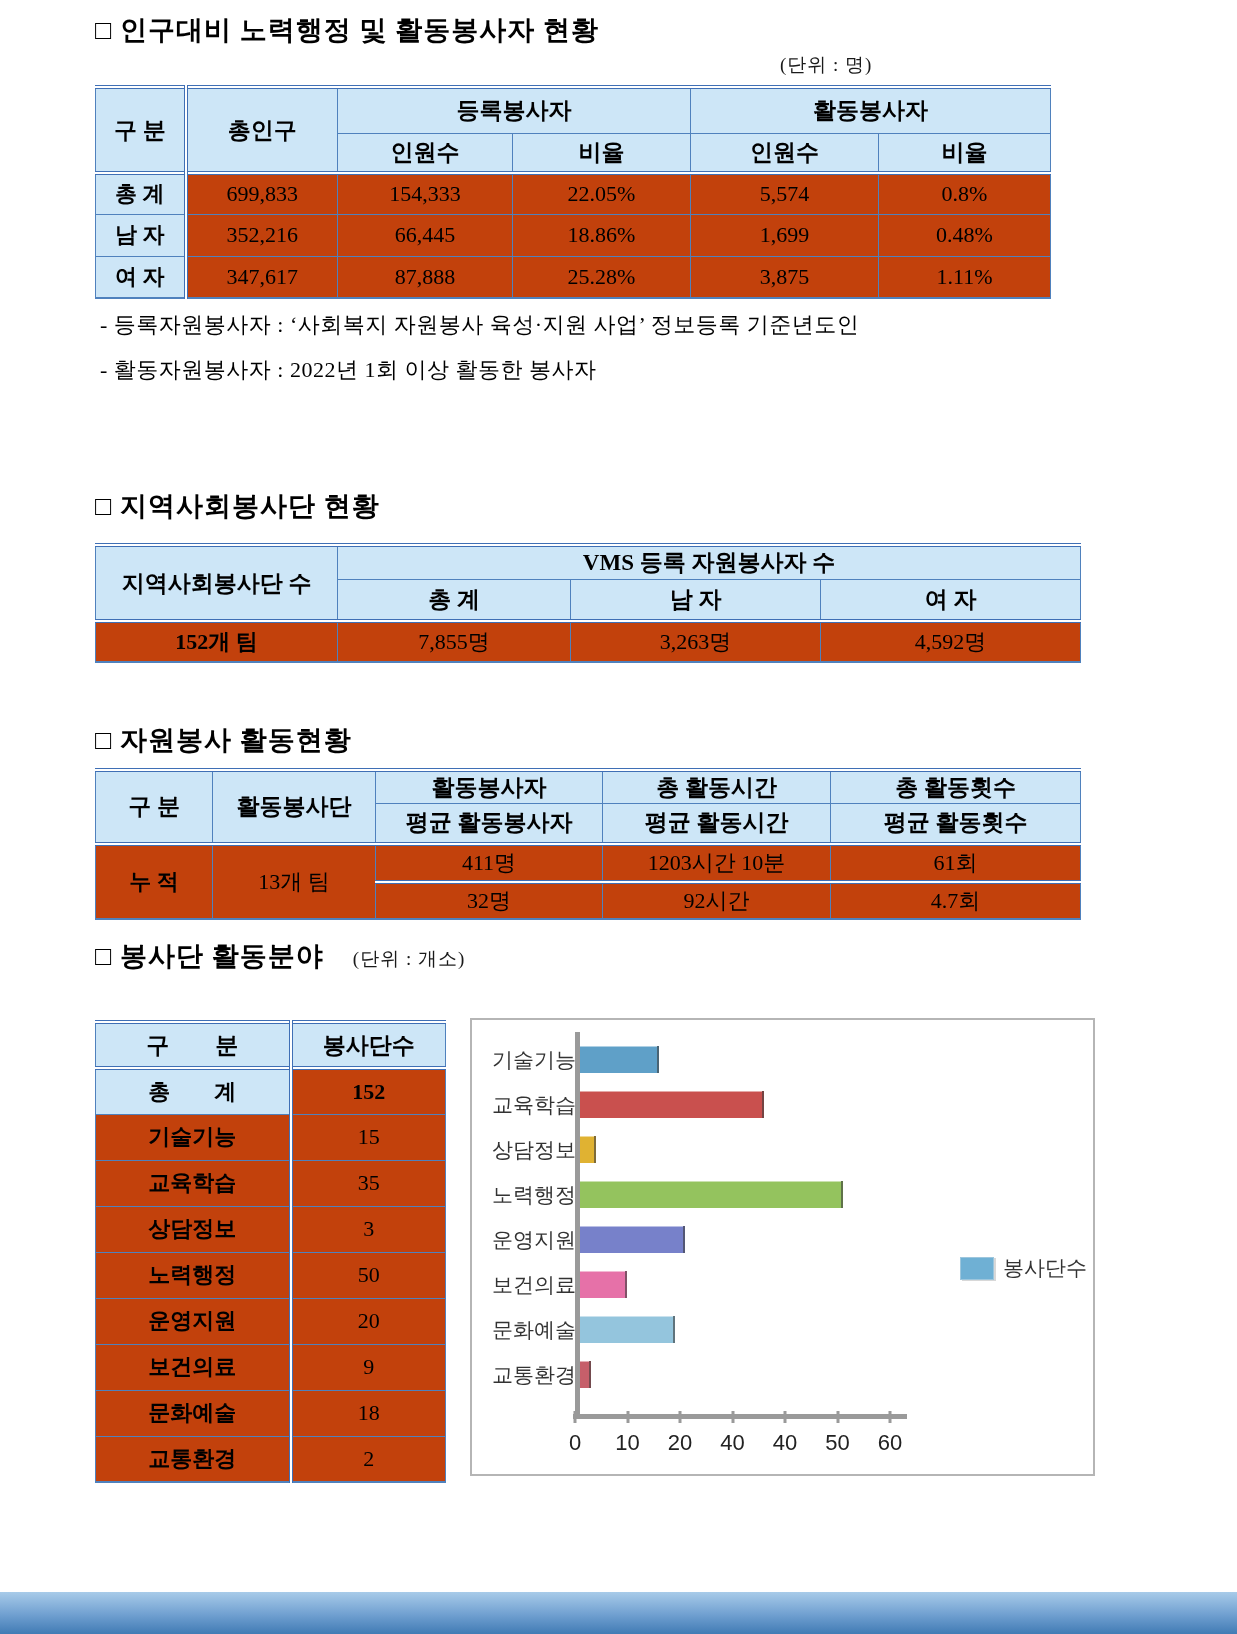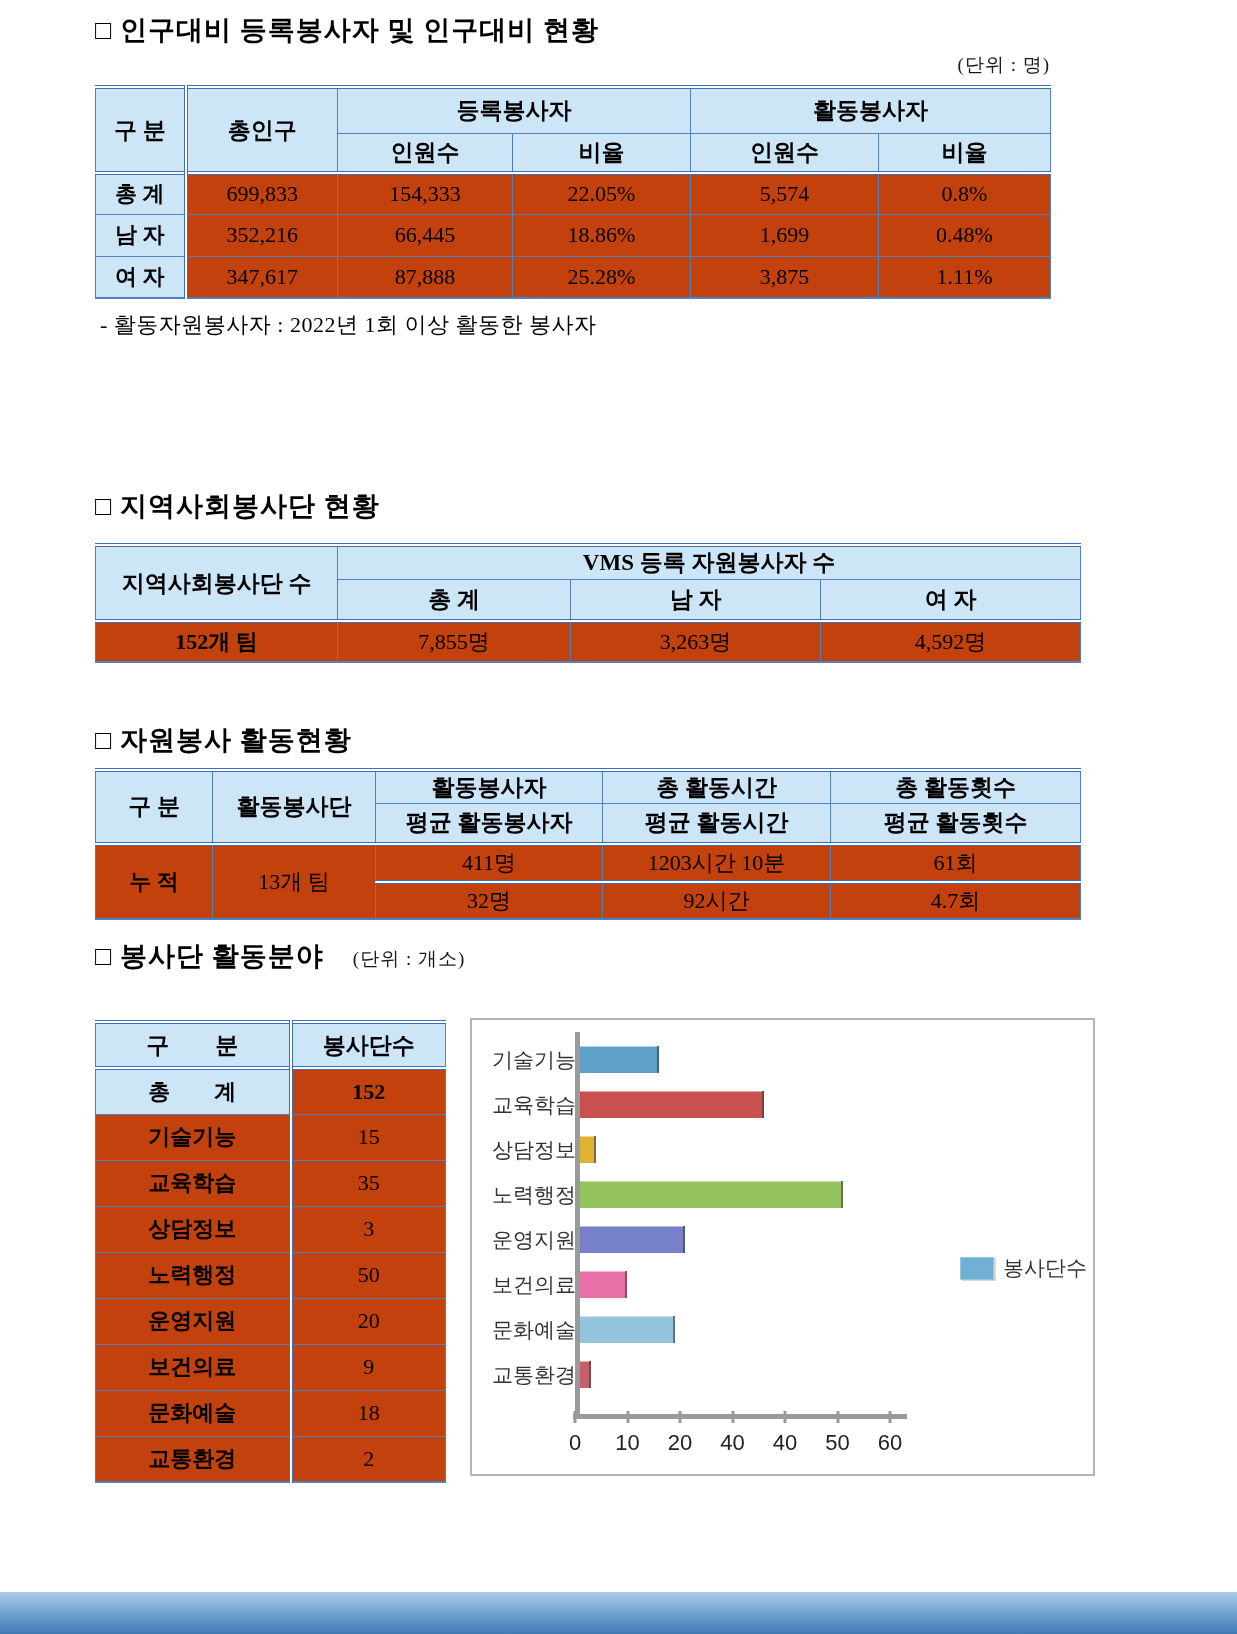--- a/index.html
+++ b/index.html
@@ -41,22 +41,22 @@
   .legend { position:absolute; left:488px; top:234px; display:flex; align-items:center; gap:9px; }
   .lswatch { width:34px; height:23px; border:1px solid #9dc6dd; box-shadow:2px 1px 0 #d8d8d8; }
   .llabel { font-size:21px; color:#333; }
 
   .footer-band { position:absolute; left:0; top:1592px; width:1237px; height:42px;
     background:linear-gradient(180deg,#a8cbe9 0%,#6f9fd0 55%,#417bb4 100%); }
 </style>
 </head>
 <body>
 
-<div class="abs sec-title" style="left:95px; top:12px;">□ 인구대비 등록봉사자 및 인구대비 현황</div>
-<div class="abs unit" style="left:800px; top:52px; width:250px; text-align:right;">(단위 : 명)</div>
+<div class="abs sec-title" style="left:95px; top:12px;">□ 인구대비 노력행정 및 활동봉사자 현황</div>
+<div class="abs unit" style="left:780px; top:52px; width:250px; text-align:left;">(단위 : 명)</div>
 
 <table class="abs tbl" style="left:95px; top:85px; width:955px;">
   <colgroup>
       <col style="width:90px">
       <col style="width:152px">
       <col style="width:175px">
       <col style="width:178px">
       <col style="width:188px">
       <col style="width:172px">
     </colgroup>
@@ -94,20 +94,21 @@
     <td>347,617</td>
     <td>87,888</td>
     <td>25.28%</td>
     <td>3,875</td>
     <td>1.11%</td>
   </tr>
 </tbody>
   </table>
 
 <div class="abs notes" style="left:100px; top:302px; width:1020px;">
+  <div>- 등록자원봉사자 : ‘사회복지 자원봉사 육성·지원 사업’ 정보등록 기준년도인</div>
   <div>- 활동자원봉사자 : 2022년 1회 이상 활동한 봉사자</div>
 </div>
 
 <div class="abs sec-title" style="left:95px; top:488px;">□ 지역사회봉사단 현황</div>
 
 <table class="abs tbl" style="left:95px; top:543px; width:985px;">
   <colgroup>
       <col style="width:242px">
       <col style="width:233px">
       <col style="width:250px">

